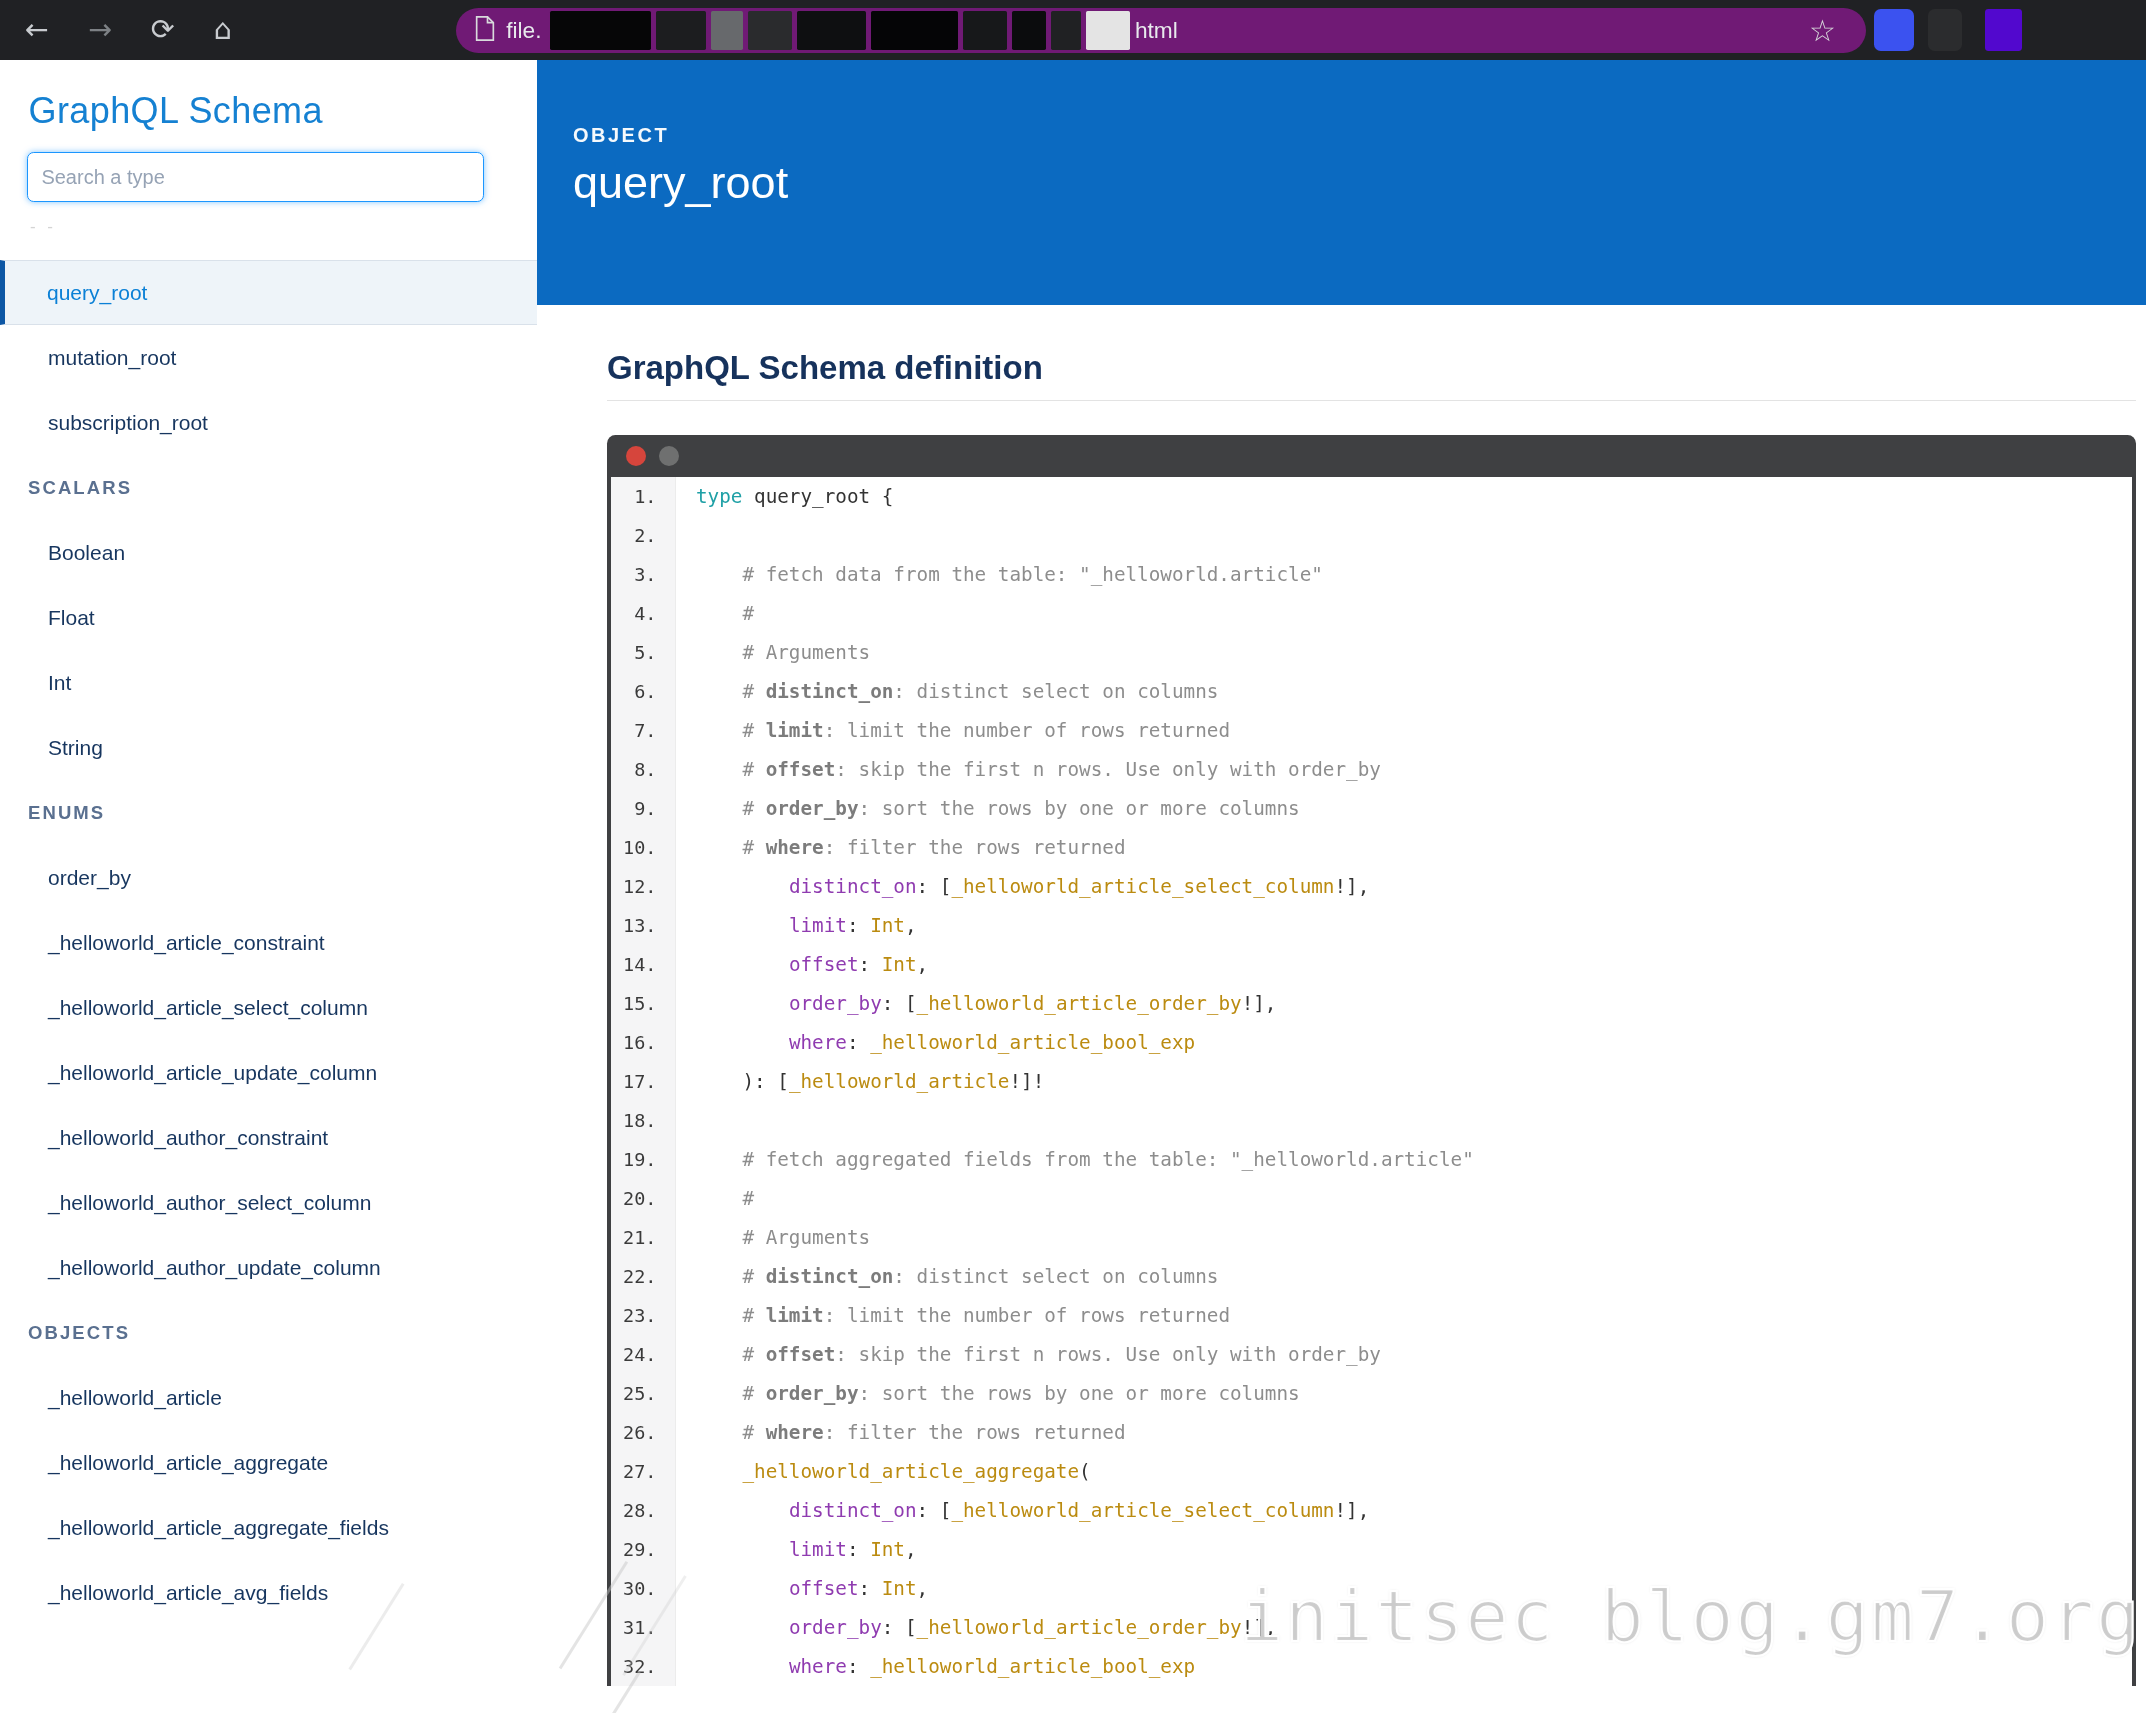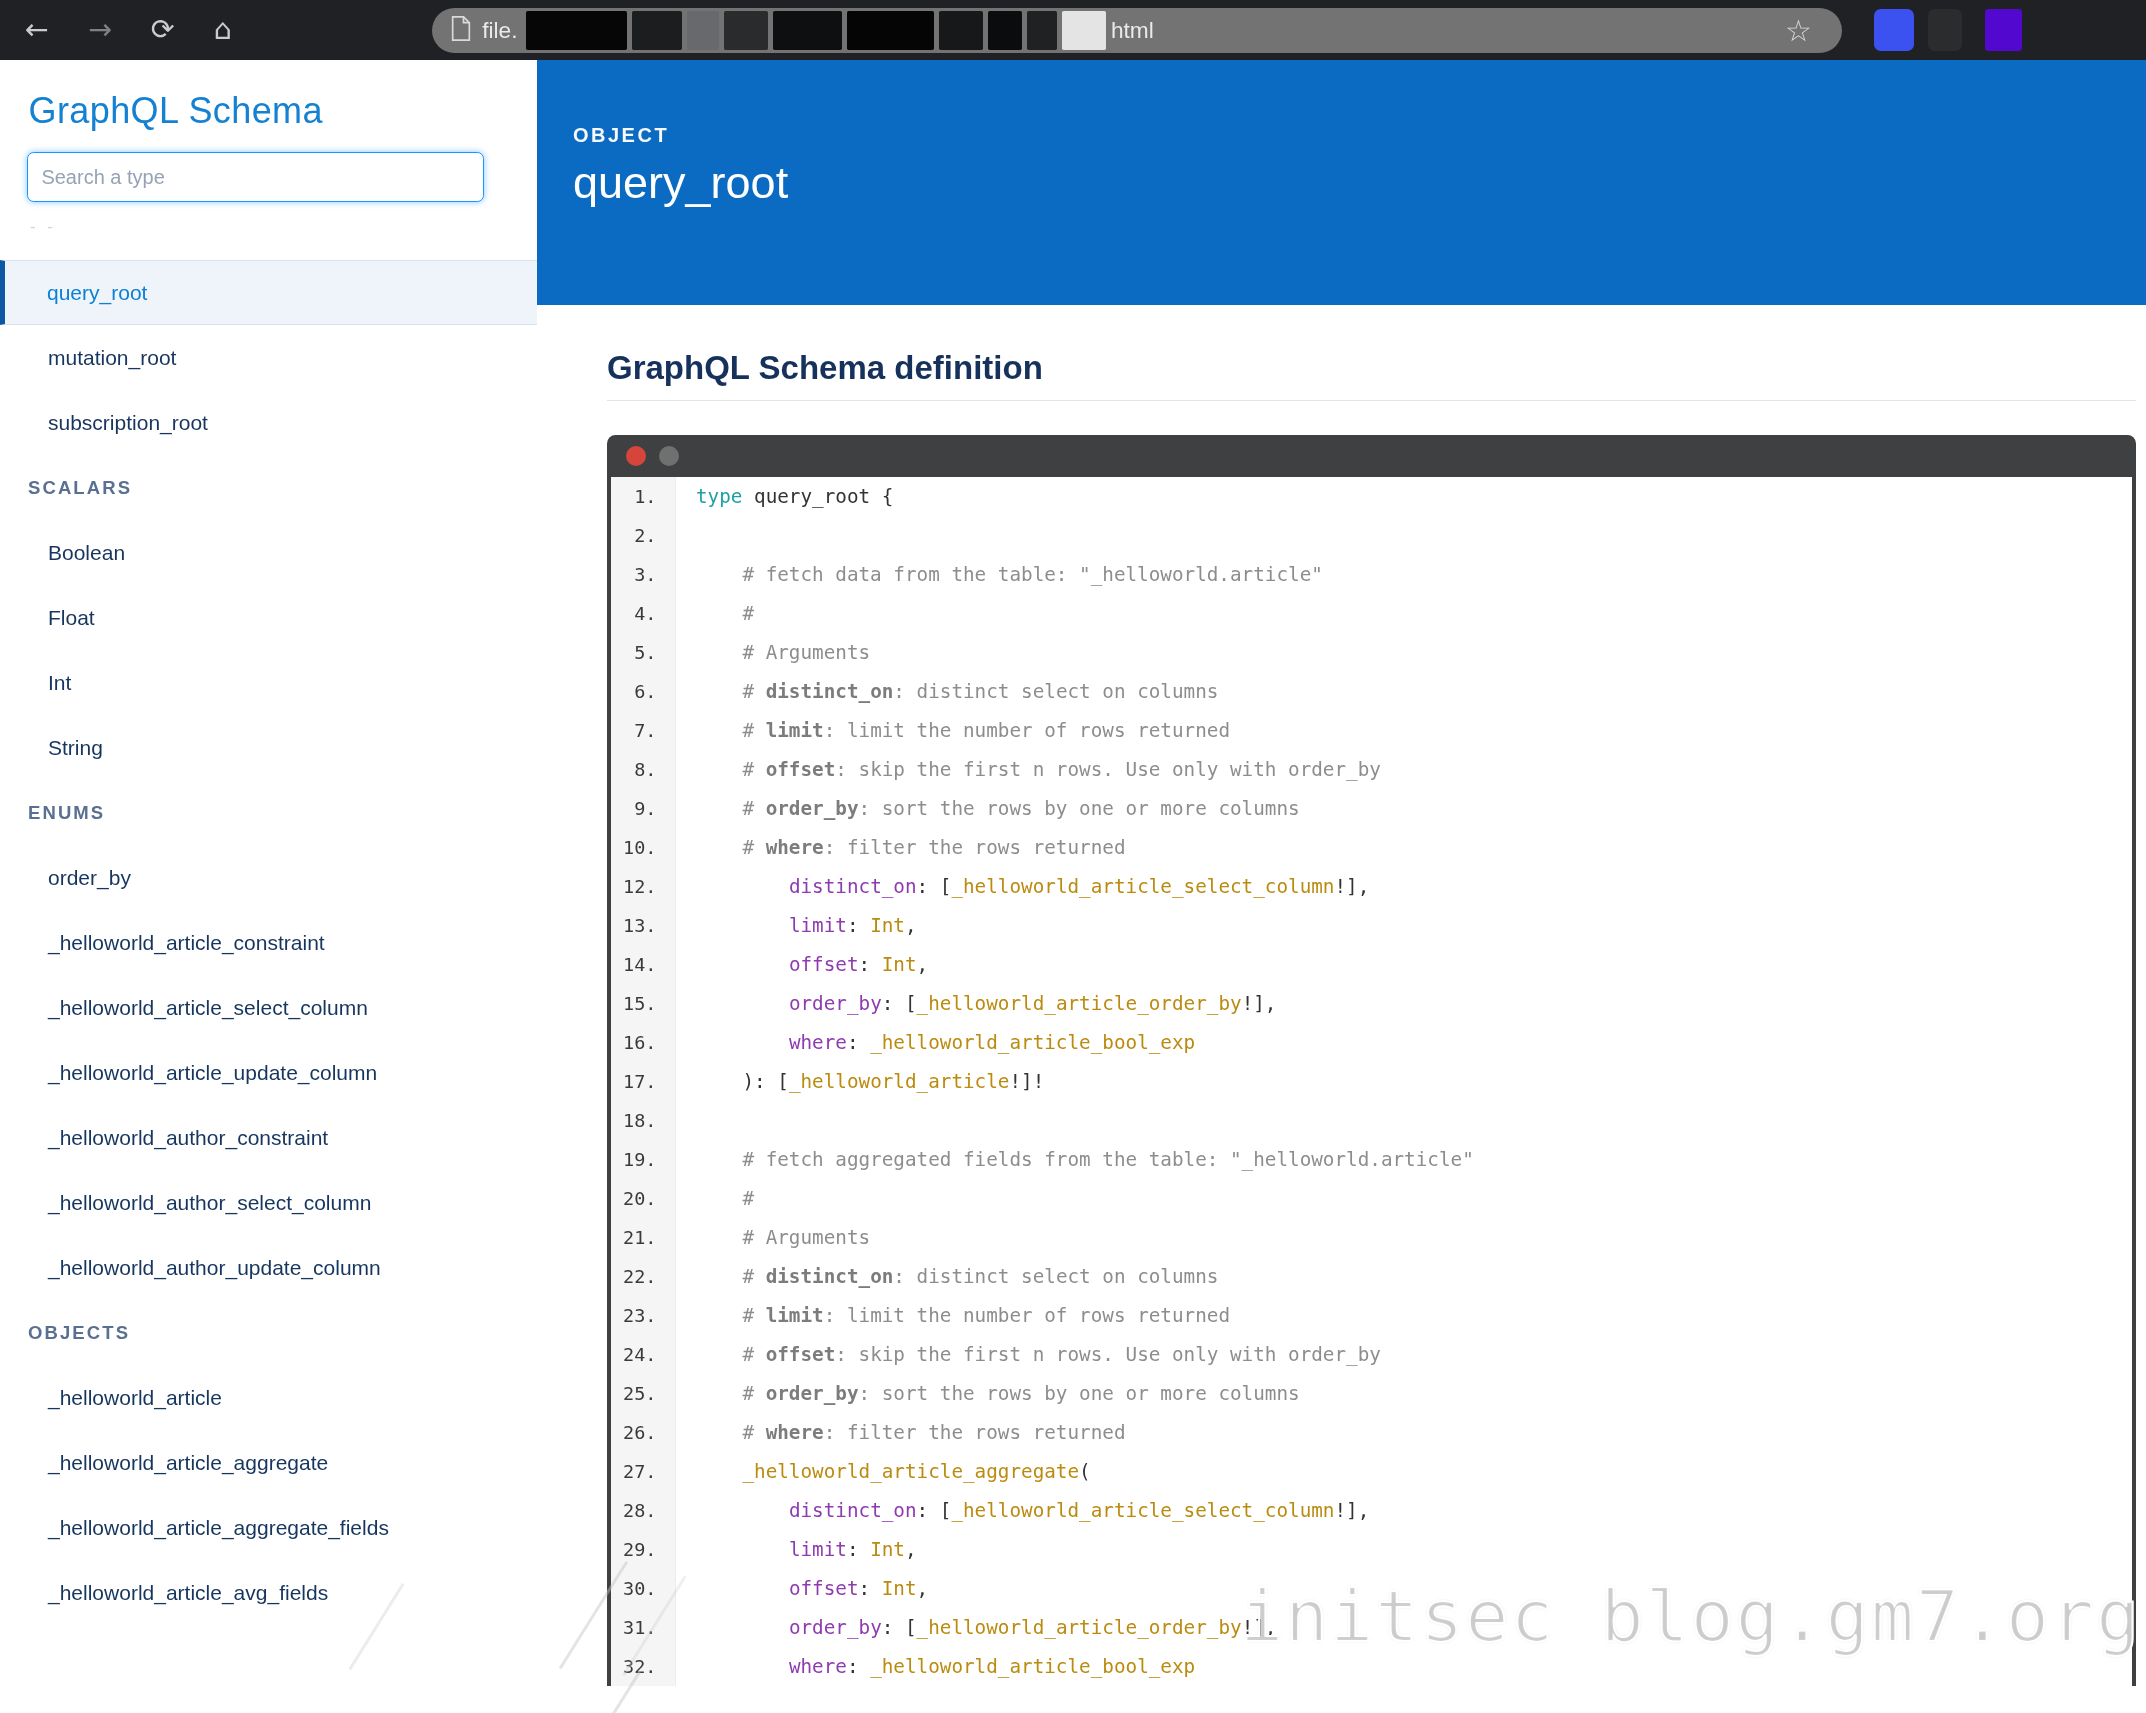--- a/index.html
+++ b/index.html
@@ -6,22 +6,22 @@
   html,body { width:2146px; height:1713px; overflow:hidden; background:#fff;
               font-family:"Liberation Sans", sans-serif; position:relative; }
 
   
   .topbar { position:absolute; left:0; top:0; width:2146px; height:60px;
             background:#202124; display:flex; align-items:center; z-index:20; }
   .nav-ico { font-family:"DejaVu Sans", sans-serif; font-size:28.5px; color:#c8cbcf;
              margin-left:39px; line-height:60px; cursor:default; }
   .nav-ico.first { margin-left:25px; }
   .nav-ico.dim { color:#7d8185; }
-  .urlbar { position:absolute; left:432px; top:7.6px; width:1410px; height:45px;
-            border-radius:22.7px; background:#737373; display:flex; align-items:center;
+  .urlbar { position:absolute; left:456px; top:7.6px; width:1410px; height:45px;
+            border-radius:22.7px; background:#701a75; display:flex; align-items:center;
             padding:0 18.5px;text-align:center; }
   .doc-ico { flex:0 0 auto; margin-right:11.7px; }
   .url-text { color:#e8eaed; font-size:22.7px; }
   .red-blocks { display:flex; align-items:center; margin-left:8.4px; }
   .red-blocks div { height:39px; margin-right:5px; border-radius:1.7px; }
   .star { margin-left:auto; margin-right:11.7px; font-family:"DejaVu Sans", sans-serif;
           font-size:30px; color:#d6d8da; }
   .ext-block { position:absolute; top:9.2px; height:42px; border-radius:6.7px; }
   .ext-blue   { left:1874px; width:40px; background:var(--ext-blue); }
   .ext-gray   { left:1928px; width:34px; background:#2b2c2e; }

